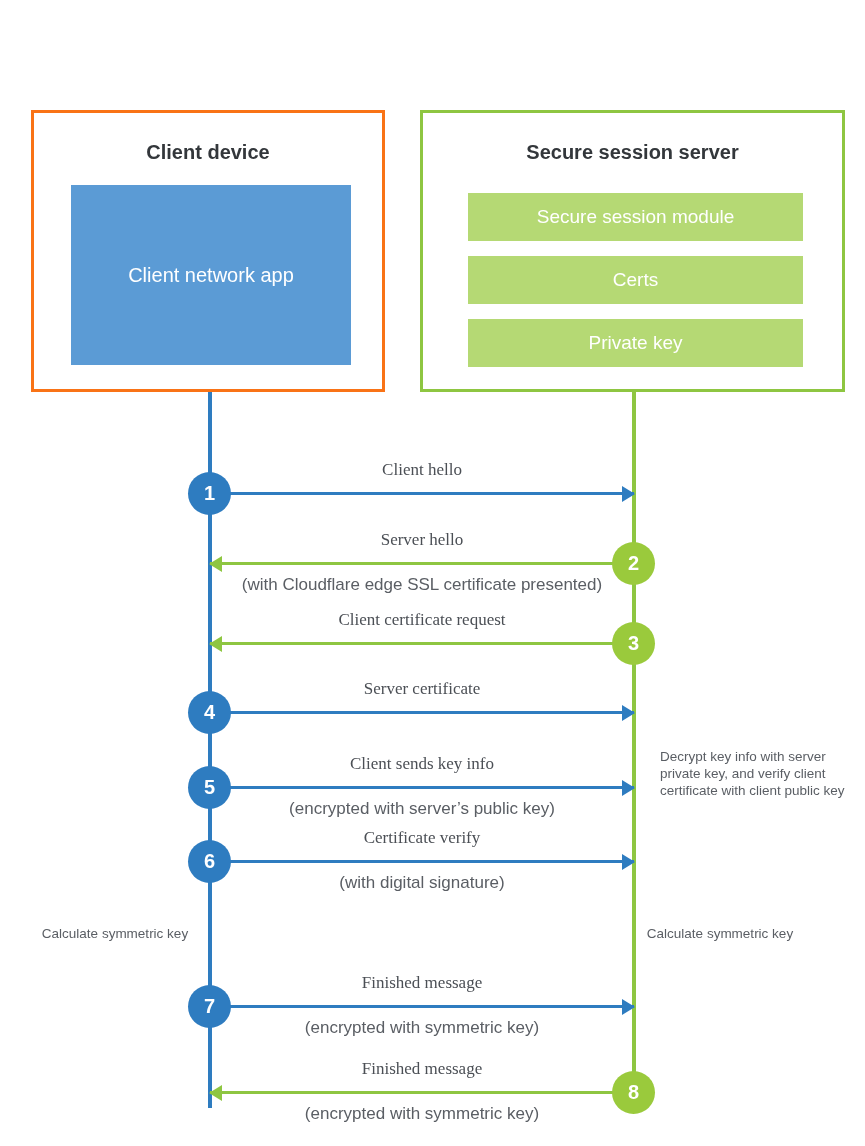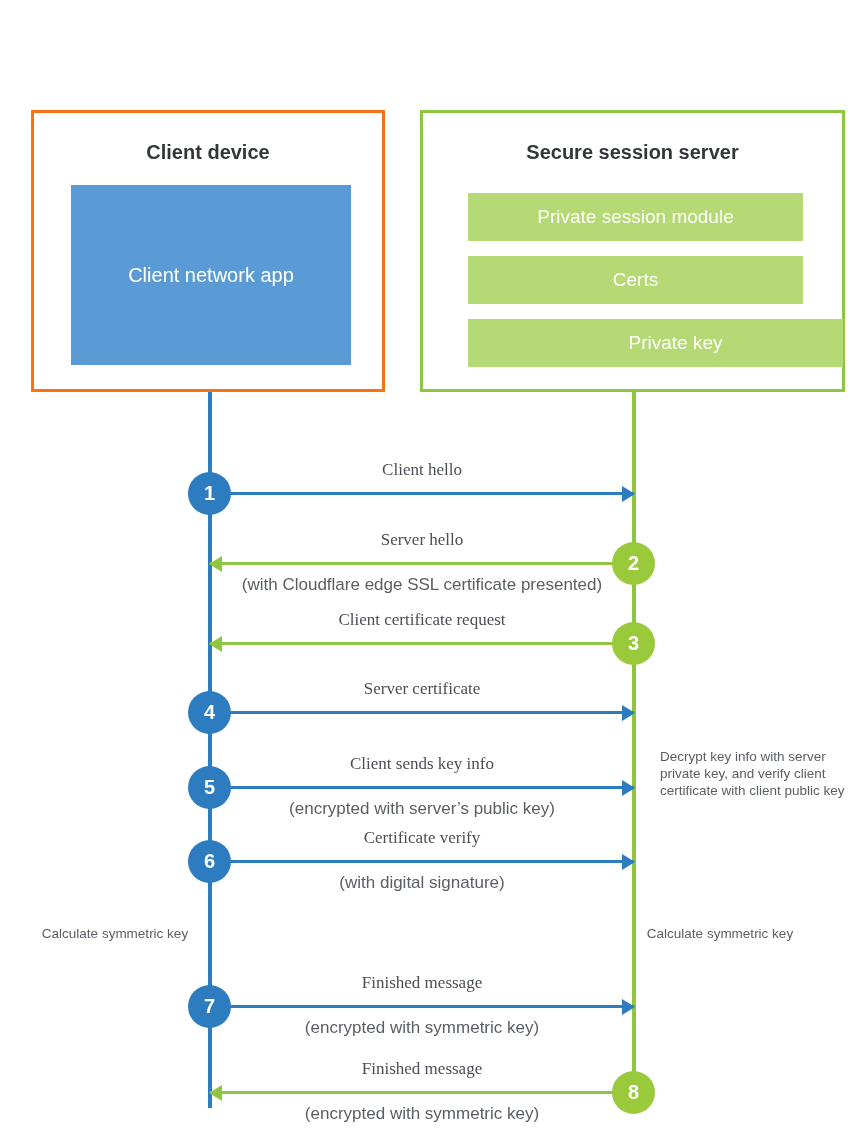--- a/index.html
+++ b/index.html
@@ -36,21 +36,21 @@
   }
 
   .server-bar{
     position:absolute;left:45px;width:335px;height:48px;
     background:#b5d974;color:#ffffff;
     display:flex;align-items:center;justify-content:center;
     font-size:19px;font-weight:400;
   }
   .server-bar.b0{top:80px;}
   .server-bar.b1{top:143px;}
-  .server-bar.b2{top:206px;padding-left:40px;}
+  .server-bar.b2{top:206px;}
 
   
   .lifeline{position:absolute;width:4px;}
   .lifeline.client{left:208px;top:392px;height:716px;background:#2e7cc0;}
   .lifeline.server{left:632px;top:392px;height:700px;background:#8ec641;}
 
   
   .arrow-row{position:absolute;left:0;width:865px;height:0;}
   .arrow-line{
     position:absolute;height:3px;left:210px;width:424px;top:-1px;
@@ -101,21 +101,21 @@
 <div class="stage">
 
 
   <div class="panel client">
     <div class="panel-title">Client device</div>
     <div class="client-app">Client network app</div>
   </div>
 
   <div class="panel server">
     <div class="panel-title">Secure session server</div>
-    <div class="server-bar b0">Private session module</div>
+    <div class="server-bar b0">Secure session module</div>
     <div class="server-bar b1">Certs</div>
     <div class="server-bar b2">Private key</div>
   </div>
 
   <div class="lifeline client"></div>
   <div class="lifeline server"></div>
 
   <div class="side-note right" style="top:748px;">Decrypt key info with server private key, and verify client certificate with client public key</div>
   <div class="side-note left" style="top:925px;">Calculate symmetric key</div>
   <div class="side-note right centered" style="top:925px;">Calculate symmetric key</div>

